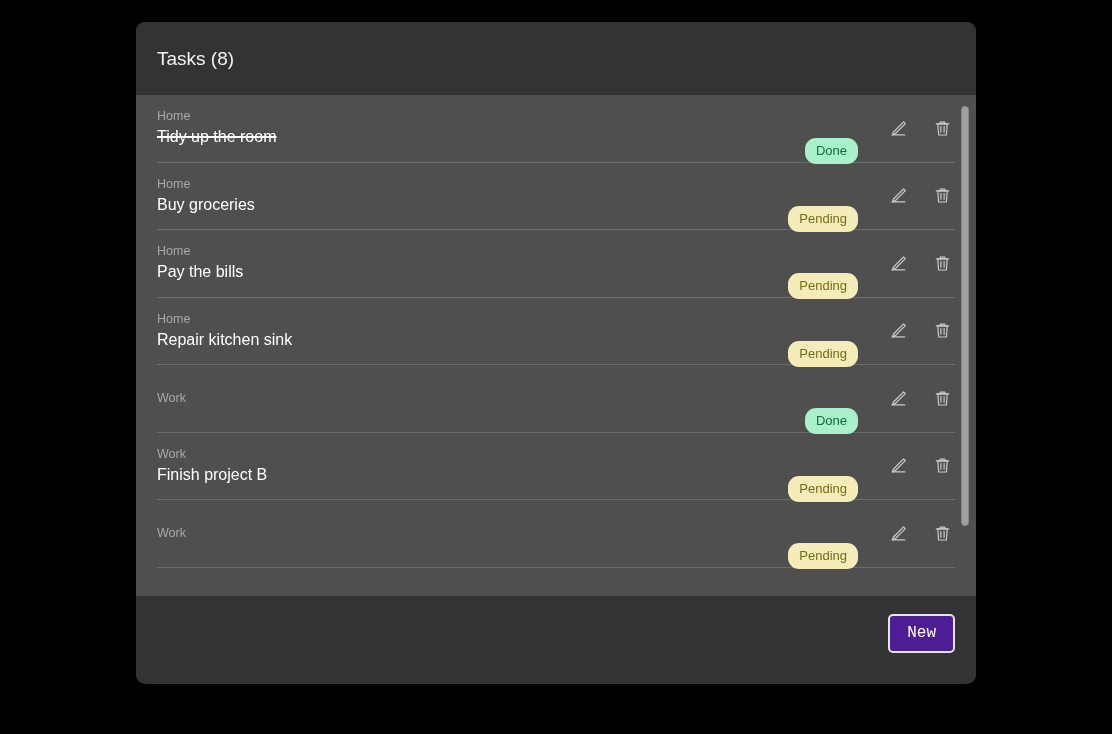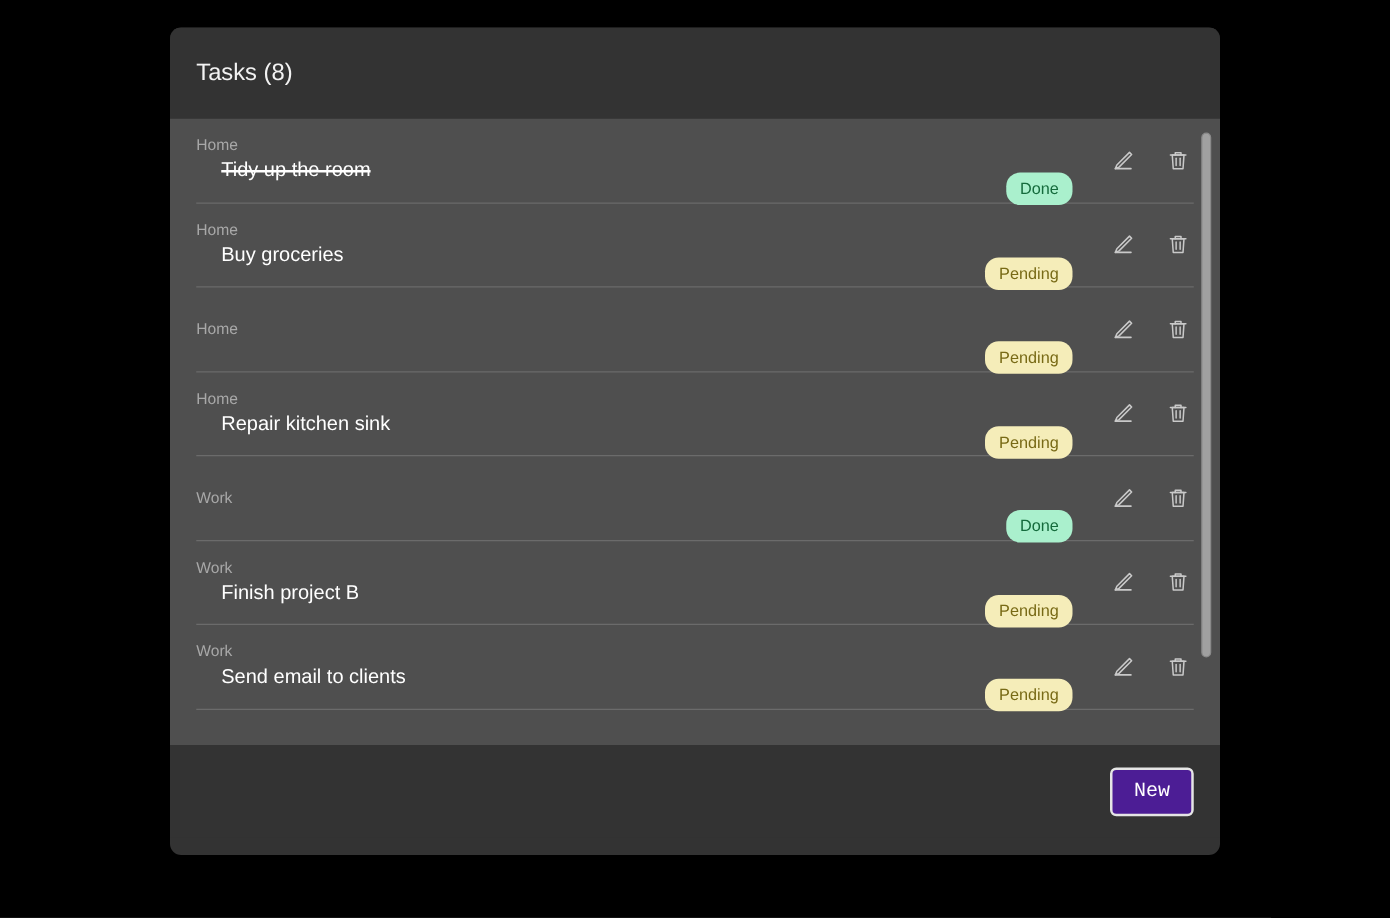--- a/index.html
+++ b/index.html
@@ -102,21 +102,20 @@
   .task-category {
     font-size: 12.5px;
     color: #a8a8a8;
     line-height: 15px;
   }
   .task-title {
     font-size: 16px;
     color: #ffffff;
     line-height: 21px;
     white-space: nowrap;
-    margin-left: 20px;
   }
   .task-row.is-done .task-title {
     text-decoration: line-through;
     text-decoration-thickness: 1.6px;
   }
 
   
   .status-badge {
     flex: 0 0 auto;
     border-radius: 11px;
@@ -252,20 +251,21 @@
                 <path d="M4.8 4.9 L5.6 16.0 L13.4 16.0 L14.2 4.9 Z"></path>
                 <path d="M7.9 7.6 L7.9 13.3"></path>
                 <path d="M11.1 7.6 L11.1 13.3"></path>
               </svg>
             </button>
           </div>
         </div>
         <div class="task-row">
           <div class="task-texts">
             <div class="task-category">Home</div>
+            <div class="task-title">Pay the bills</div>
           </div>
           <div class="status-badge badge-pending">Pending</div>
           <div class="row-actions">
             <button class="icon-btn">
               <svg width="19" height="19" viewBox="0 0 19 19" fill="none" stroke="#c9c9c9" stroke-width="1.25" stroke-linecap="round" stroke-linejoin="round">
                 <path d="M14.6 2.9 L16.3 4.6 L6.2 14.7 L3.3 15.9 L4.5 13.0 Z"></path>
                 <path d="M3.3 15.9 L15.8 15.9"></path>
               </svg>
             </button>
             <button class="icon-btn">
@@ -346,21 +346,20 @@
                 <path d="M4.8 4.9 L5.6 16.0 L13.4 16.0 L14.2 4.9 Z"></path>
                 <path d="M7.9 7.6 L7.9 13.3"></path>
                 <path d="M11.1 7.6 L11.1 13.3"></path>
               </svg>
             </button>
           </div>
         </div>
         <div class="task-row">
           <div class="task-texts">
             <div class="task-category">Work</div>
-            <div class="task-title">Send email to clients</div>
           </div>
           <div class="status-badge badge-pending">Pending</div>
           <div class="row-actions">
             <button class="icon-btn">
               <svg width="19" height="19" viewBox="0 0 19 19" fill="none" stroke="#c9c9c9" stroke-width="1.25" stroke-linecap="round" stroke-linejoin="round">
                 <path d="M14.6 2.9 L16.3 4.6 L6.2 14.7 L3.3 15.9 L4.5 13.0 Z"></path>
                 <path d="M3.3 15.9 L15.8 15.9"></path>
               </svg>
             </button>
             <button class="icon-btn">

